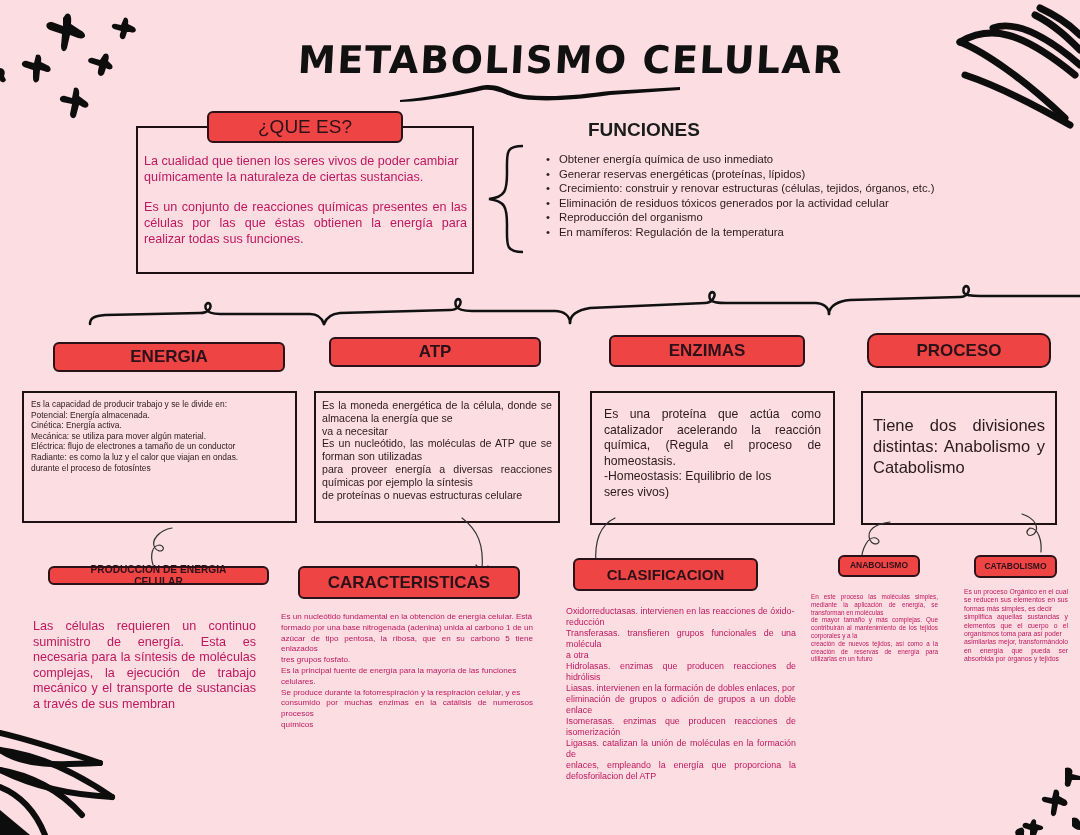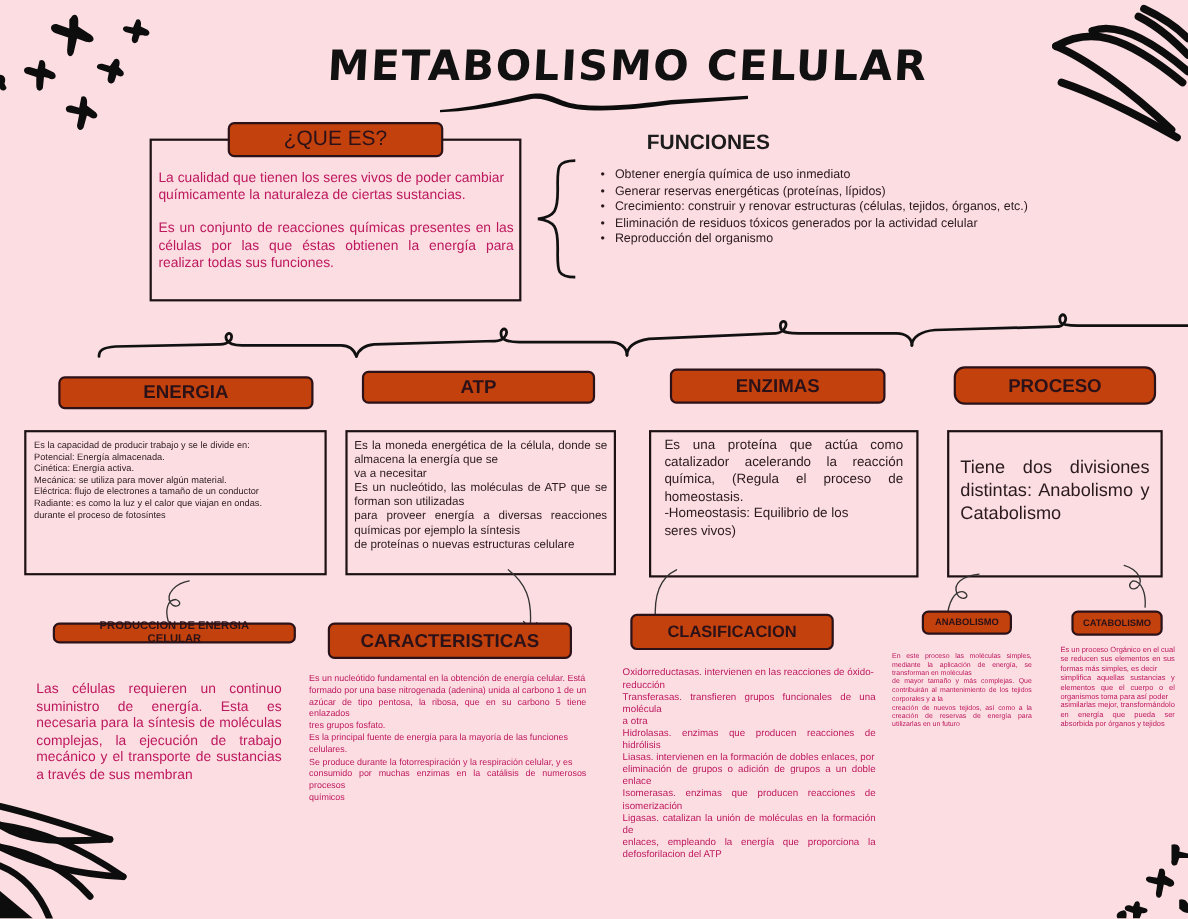--- a/index.html
+++ b/index.html
@@ -14,21 +14,21 @@
 
   .title {
     position: absolute; left: 298px; top: 38px; width: 486px;
     font-family: "DejaVu Sans", sans-serif; font-weight: bold;
     font-size: 38px; letter-spacing: 1.5px; color: #111;
     text-align: center; white-space: nowrap;
     transform: skewX(-3deg);
   }
 
   .pill {
-    position: absolute; background: #c2410c;
+    position: absolute; background: #ef4444;
     border: 2.5px solid #2b1118; border-radius: 6px;
     display: flex; align-items: center; justify-content: center;
     font-weight: bold; color: #2b1118; text-align: center; line-height: 1.15;
   }
   .box {
     position: absolute; border: 2.5px solid #1d1114; background: transparent;
     color: #2a1a1e;
   }
   .txt { position: absolute; color: #be185d; text-align: justify; }
   .txt p, .box p { margin: 0; }
@@ -108,20 +108,21 @@
 <div class="funciones-title">FUNCIONES</div>
 <svg class="deco" style="left:485px;top:143px" width="40" height="112" viewBox="0 0 40 112">
   <path d="M38 3 C20 3 22 10 22 30 C22 48 20 54 4 56 C20 58 22 64 22 82 C22 102 20 109 38 109" fill="none" stroke="#111" stroke-width="2.5"></path>
 </svg>
 <ul class="fn-list">
   <li>Obtener energía química de uso inmediato</li>
   <li>Generar reservas energéticas (proteínas, lípidos)</li>
   <li>Crecimiento: construir y renovar estructuras (células, tejidos, órganos, etc.)</li>
   <li>Eliminación de residuos tóxicos generados por la actividad celular</li>
   <li>Reproducción del organismo</li>
+  <li>En mamíferos: Regulación de la temperatura</li>
 </ul>
 
 <svg class="deco" style="left:80px;top:280px" width="1000" height="50" viewBox="0 0 1000 50">
   <g fill="none" stroke="#111" stroke-width="2.5" stroke-linecap="round">
     <path d="M10 44 C10 38 14 36 25 35 L120 33 C128 33 132 28 130 24 C128 22 124 24 126 29 C128 33 134 34 140 34 L230 34 C238 34 242 38 244 44"></path>
     <path d="M244 44 C246 38 250 34 260 33 L370 30 C378 30 382 24 380 20 C378 18 374 20 376 26 C378 30 386 31 392 31 L475 31 C484 31 490 36 490 43"></path>
     <path d="M490 43 C490 34 498 30 510 28 L625 23 C632 23 636 16 634 13 C632 11 628 13 630 19 C632 23 640 23 646 23 L735 23 C744 23 749 28 749 34"></path>
     <path d="M749 34 C749 26 758 21 770 20 L880 17 C888 17 890 10 888 7 C886 5 882 7 884 13 C886 16 894 16 900 16 L1000 16 C1008 16 1012 22 1012 28"></path>
   </g>
 </svg>
@@ -140,21 +141,21 @@
 <div class="pill" style="left:329px;top:337px;width:212px;height:30px;font-size:17px;">ATP</div>
 <div class="box" style="left:314px;top:391px;width:246px;height:132px;padding:6px 6px;font-size:10.6px;line-height:12.8px;text-align:justify;">
   <p>Es la moneda energética de la célula, donde se almacena la energía que se</p>
   <p>va a necesitar</p>
   <p>Es un nucleótido, las moléculas de ATP que se forman son utilizadas</p>
   <p>para proveer energía a diversas reacciones químicas por ejemplo la síntesis</p>
   <p>de proteínas o nuevas estructuras celulare</p>
 </div>
 
 <div class="pill" style="left:609px;top:335px;width:196px;height:32px;font-size:17px;">ENZIMAS</div>
-<div class="box" style="left:590px;top:391px;width:245px;height:134px;padding:4px 12px;font-size:12.2px;line-height:15.5px;text-align:justify;">
+<div class="box" style="left:590px;top:391px;width:245px;height:134px;padding:14px 12px;font-size:12.2px;line-height:15.5px;text-align:justify;">
   <p>Es una proteína que actúa como catalizador acelerando la reacción química, (Regula el proceso de homeostasis.</p>
   <p style="text-align:left;width:180px;">-Homeostasis: Equilibrio de los seres vivos)</p>
 </div>
 
 <div class="pill" style="left:867px;top:333px;width:184px;height:35px;font-size:17px;border-radius:10px;">PROCESO</div>
 <div class="box" style="left:861px;top:391px;width:196px;height:134px;padding:22px 10px;font-size:16.5px;line-height:21px;text-align:justify;">
   <p>Tiene dos divisiones distintas: Anabolismo y Catabolismo</p>
 </div>
 
 <svg class="deco" style="left:0;top:0" width="1080" height="835" viewBox="0 0 1080 835">

